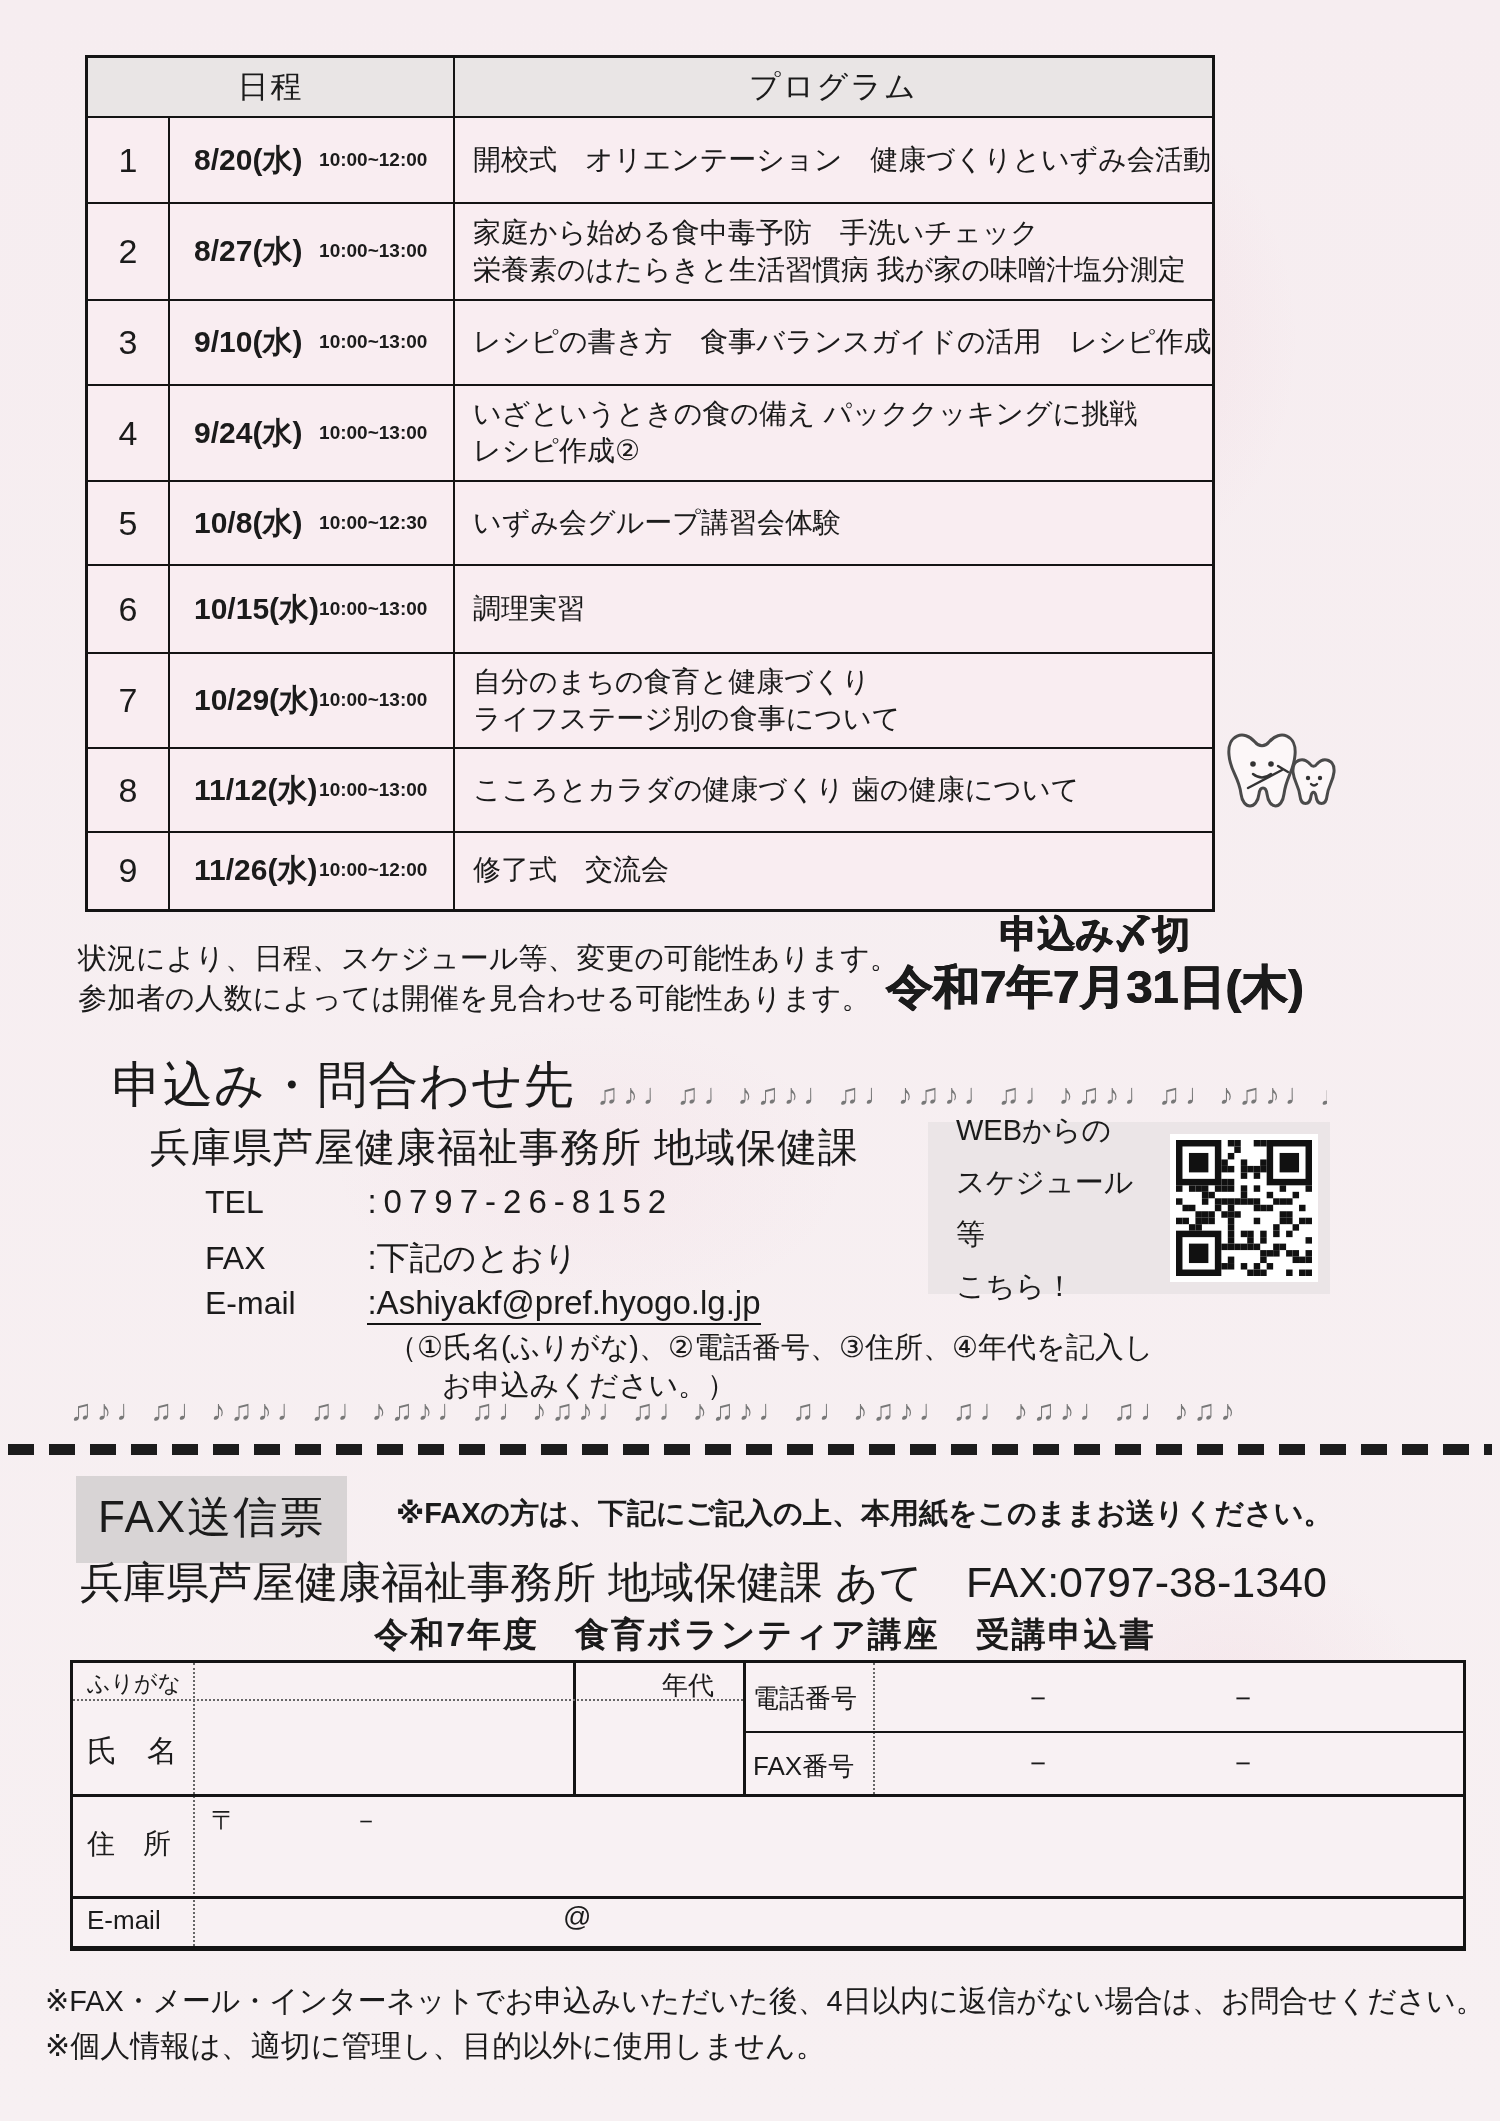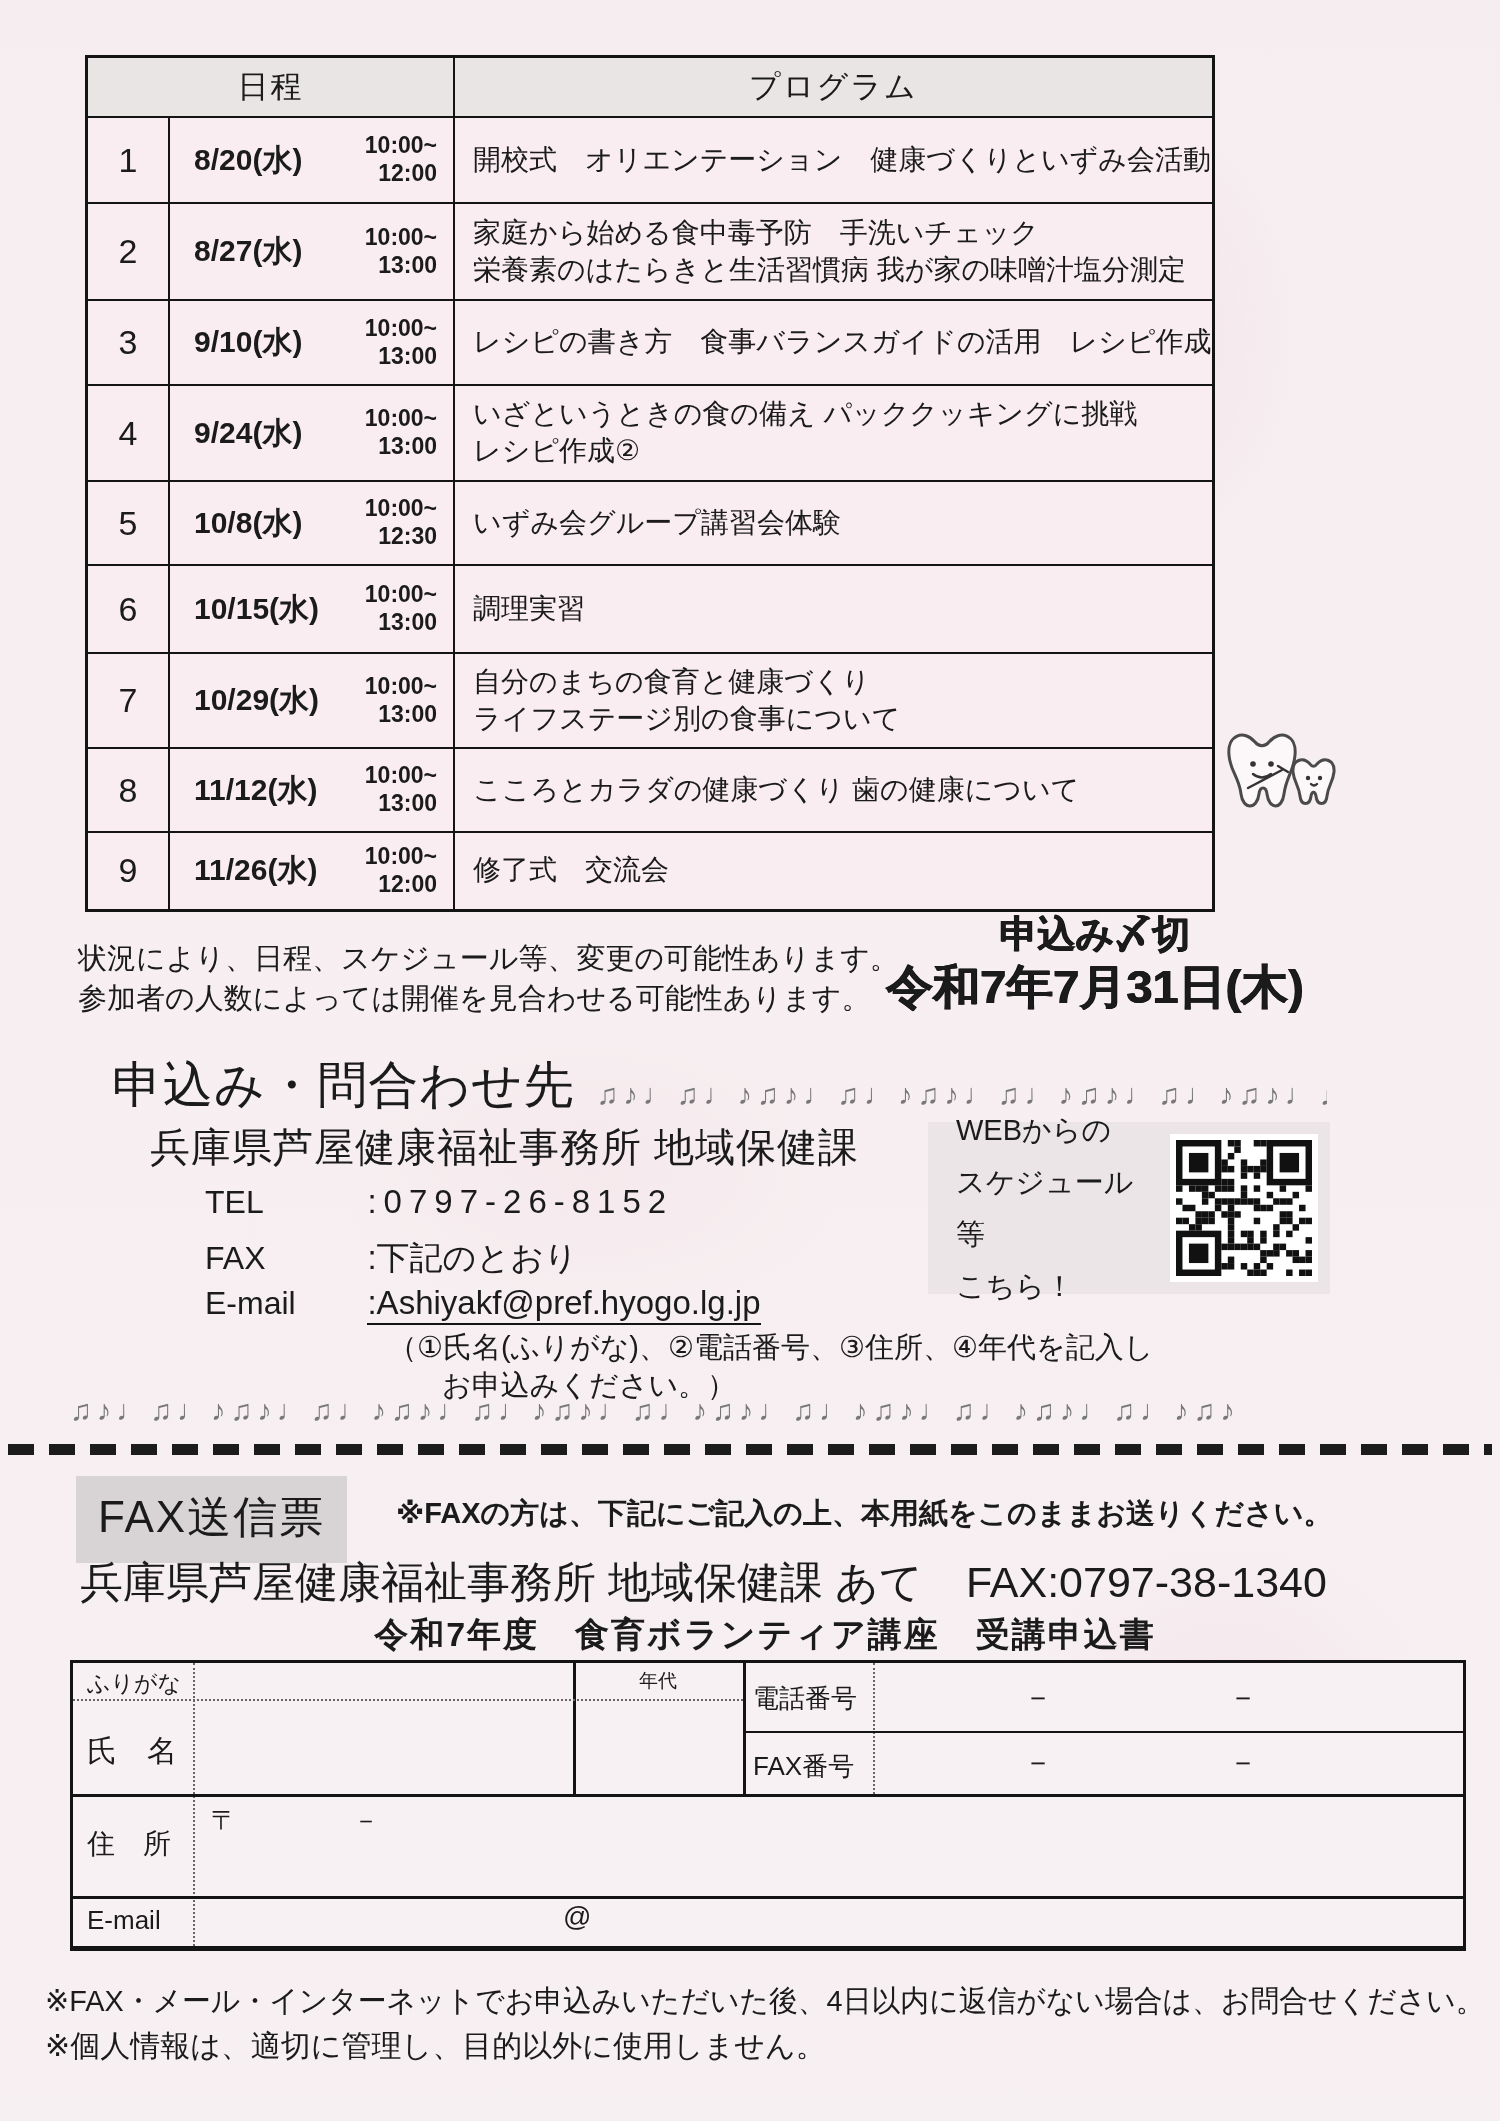--- a/index.html
+++ b/index.html
@@ -20,21 +20,21 @@
   
   table.sched{position:absolute;left:85px;top:55px;border-collapse:collapse;table-layout:fixed;
     background:#f9edf1;border:3px solid #141414;}
   table.sched th,table.sched td{border:2.5px solid #141414;padding:0;}
   table.sched th{height:58px;background:#e9e5e5;font-size:31px;font-weight:500;letter-spacing:2px;}
   .c-no{width:80px;text-align:center;font-size:34px;}
   .c-dt{width:240px;}
   .c-pr{width:628px;padding-left:18px !important;}
   .dtwrap{display:flex;align-items:center;width:100%;font-weight:bold;}
   .d{flex:1;padding-left:24px;font-size:30px;}
-  .t{width:118px;padding-right:16px;display:flex;flex-direction:column;align-items:flex-end;font-size:23px;line-height:1.2;}
+  .t{width:118px;padding-right:16px;display:flex;flex-direction:row;align-items:flex-end;font-size:19px;line-height:1.2;}
   .pl{font-size:28px;line-height:1.32;white-space:nowrap;}
   tbody tr:nth-child(1){height:86px;} tbody tr:nth-child(2){height:97px;}
   tbody tr:nth-child(3){height:85px;} tbody tr:nth-child(4){height:96px;}
   tbody tr:nth-child(5){height:84px;} tbody tr:nth-child(6){height:88px;}
   tbody tr:nth-child(7){height:95px;} tbody tr:nth-child(8){height:84px;}
   tbody tr:nth-child(9){height:78px;}
 
   .tooth{position:absolute;left:1222px;top:726px;width:120px;height:102px;z-index:5;}
 
   
@@ -466,21 +466,21 @@
   <div class="ln" style="left:500px;top:0;width:2.5px;height:131px;"></div>
   <div class="ln" style="left:670px;top:0;width:2.5px;height:131px;"></div>
   <div class="dot-v" style="left:800px;top:0;height:131px;"></div>
   <div class="dot-h" style="left:0;top:36px;width:670px;"></div>
   <div class="ln" style="left:670px;top:68px;width:720px;height:2px;"></div>
   <div class="ln" style="left:0;top:131px;width:1390px;height:2.5px;"></div>
   <div class="ln" style="left:0;top:233px;width:1390px;height:2.5px;"></div>
 
   <div class="f-lab" style="left:14px;top:5px;font-size:23px;">ふりがな</div>
   <div class="f-lab" style="left:14px;top:68px;font-size:30px;">氏　名</div>
-  <div class="f-lab" style="left:500px;top:5px;width:170px;text-align:center;font-size:19px;">年代</div>
+  <div class="f-lab" style="left:500px;top:5px;width:170px;text-align:center;font-size:26px;padding-left:30px;">年代</div>
   <div class="f-lab" style="left:680px;top:18px;">電話番号</div>
   <div class="f-lab" style="left:680px;top:86px;">FAX番号</div>
 
   <div class="f-lab" style="left:130px;top:40px;width:370px;height:91px;"></div>
   <div class="dashrow" style="left:800px;top:0;width:590px;height:68px;padding-left:150px;gap:175px;">
     <span>－</span>
     <span>－</span>
   </div>
   <div class="dashrow" style="left:800px;top:68px;width:590px;height:63px;padding-left:150px;gap:175px;">
     <span>－</span>

